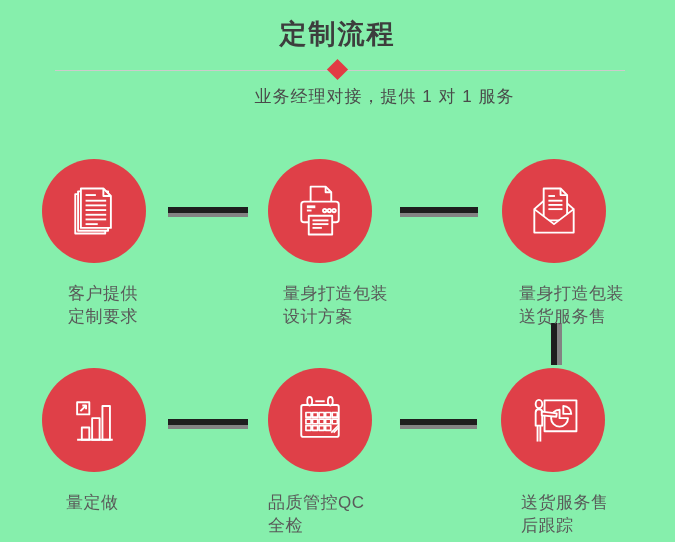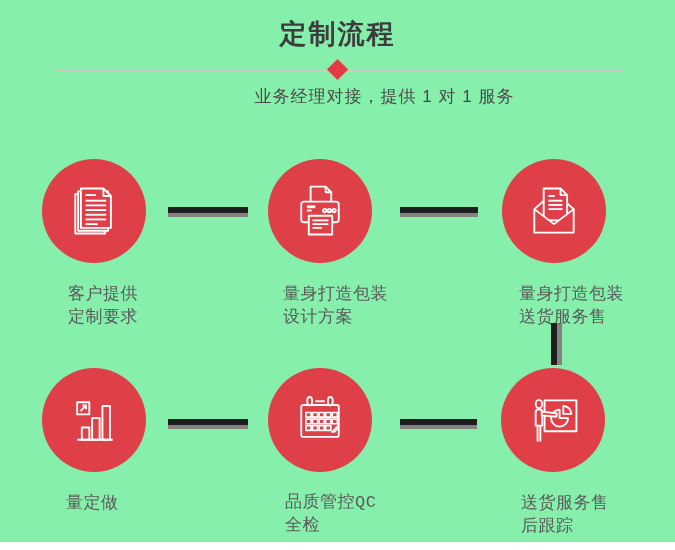--- a/index.html
+++ b/index.html
@@ -35,21 +35,21 @@
   }
   .vconn{
     position:absolute;width:11px;height:42px;top:323px;left:551px;
     background:linear-gradient(to right,#1e1e1e 0%,#1e1e1e 55%,#838383 55%,#838383 100%);
   }
   
   .c1{left:42px;top:159px;}  .c2{left:268px;top:159px;} .c3{left:502px;top:159px;}
   .c4{left:42px;top:368px;}  .c5{left:268px;top:368px;} .c6{left:501px;top:368px;}
   
   .l1{left:68px;top:282px;}  .l2{left:283px;top:282px;} .l3{left:519px;top:282px;}
-  .l4{left:66px;top:491px;}  .l5{left:285px;top:491px;font-family:Liberation Mono, monospace;} .l6{left:521px;top:491px;}
+  .l4{left:66px;top:491px;}  .l5{left:268px;top:491px;} .l6{left:521px;top:491px;}
   
   .h1{left:168px;top:207px;width:80px;} .h2{left:400px;top:207px;width:78px;}
   .h3{left:168px;top:419px;width:80px;} .h4{left:400px;top:419px;width:77px;}
   svg{display:block;}
 </style>
 </head>
 <body>
 
 <div id="stage">
 

